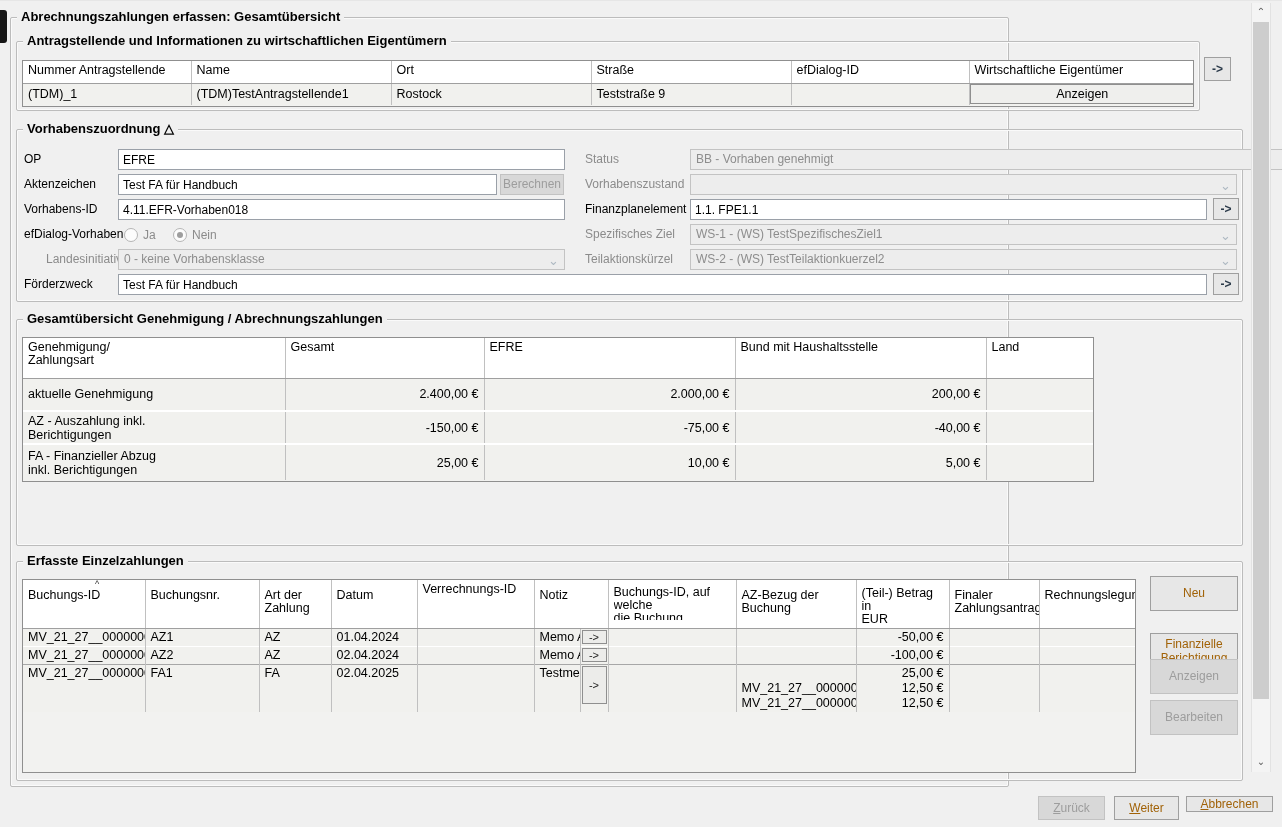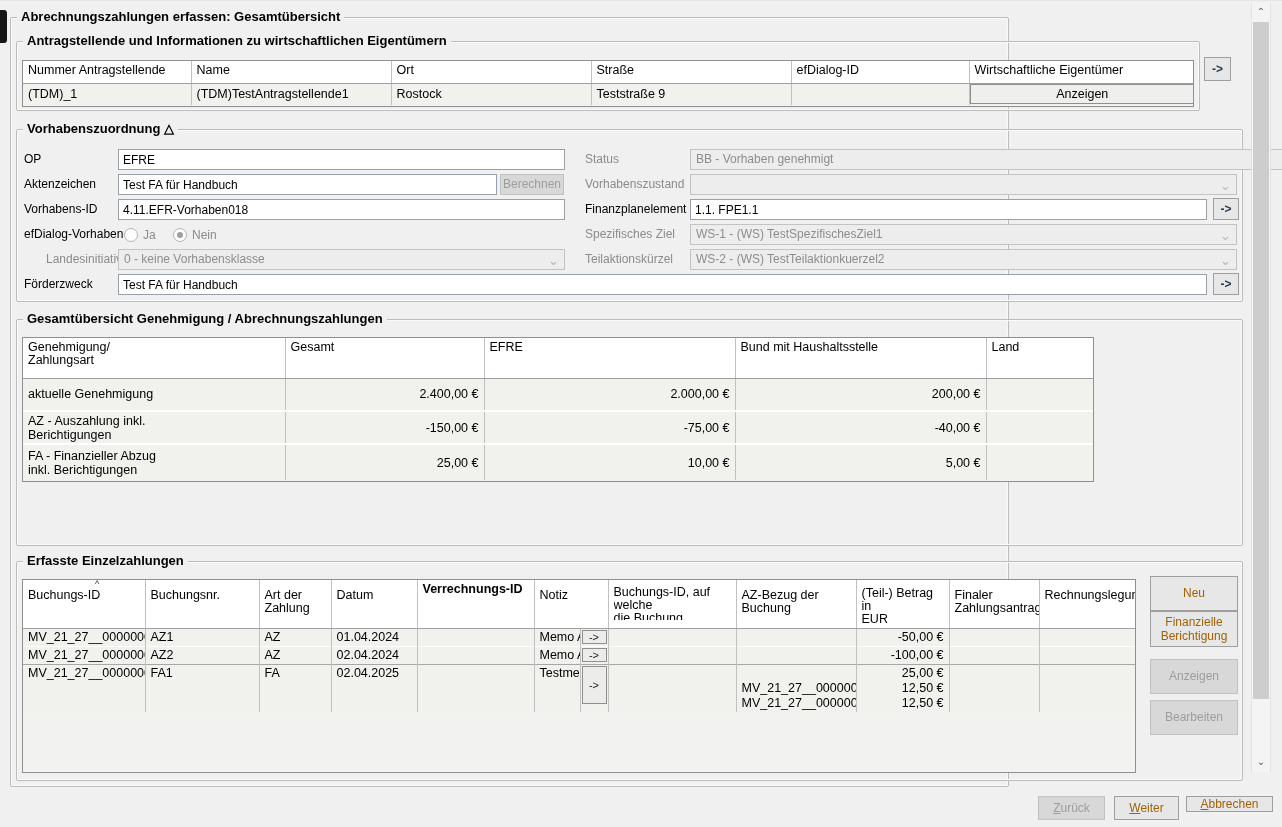--- a/index.html
+++ b/index.html
@@ -259,21 +259,21 @@
         <th style="padding-top:9px;">
           <span class="sortcaret">^</span>
           <span>Buchungs-ID</span>
         </th>
         <th style="padding-top:9px;">Buchungsnr.</th>
         <th style="padding-top:9px;">
           <div>Art der</div>
           <div>Zahlung</div>
         </th>
         <th style="padding-top:9px;">Datum</th>
-        <th style="font-weight:bold;">Verrechnungs-ID</th>
+        <th style="">Verrechnungs-ID</th>
         <th colspan="2" style="padding-top:9px;">Notiz</th>
         <th style="padding-top:6px;">
           <div class="line3clip">
             <div>Buchungs-ID, auf</div>
             <div>welche</div>
             <div>die Buchung</div>
           </div>
         </th>
         <th style="padding-top:9px;">AZ-Bezug der Buchung</th>
         <th style="padding-top:7px;">
@@ -340,21 +340,21 @@
           <div>12,50 €</div>
         </td>
         <td></td>
         <td></td>
       </tr>
     </tbody>
       </table>
   </div>
 
   <div class="btn" style="left:1150px;top:575px;width:88px;height:35px;">Neu</div>
-  <div class="btn" style="left:1150px;top:610px;width:88px;height:36px;">Finanzielle Berichtigung</div>
+  <div class="btn" style="left:1150px;top:632px;width:88px;height:36px;">Finanzielle Berichtigung</div>
   <div class="btn dis" style="left:1150px;top:658px;width:88px;height:35px;">Anzeigen</div>
   <div class="btn dis" style="left:1150px;top:699px;width:88px;height:35px;">Bearbeiten</div>
 
   <div class="sb" style="left:1251px;top:2px;width:20px;height:769px;">
     <div class="sbtn" style="top:0;">⌃</div>
     <div class="thumb" style="top:19px;height:677px;"></div>
     <div class="sbtn" style="top:750px;">⌄</div>
   </div>
 
   <div class="btn dis" style="left:1038px;top:795px;width:67px;height:24px;">

